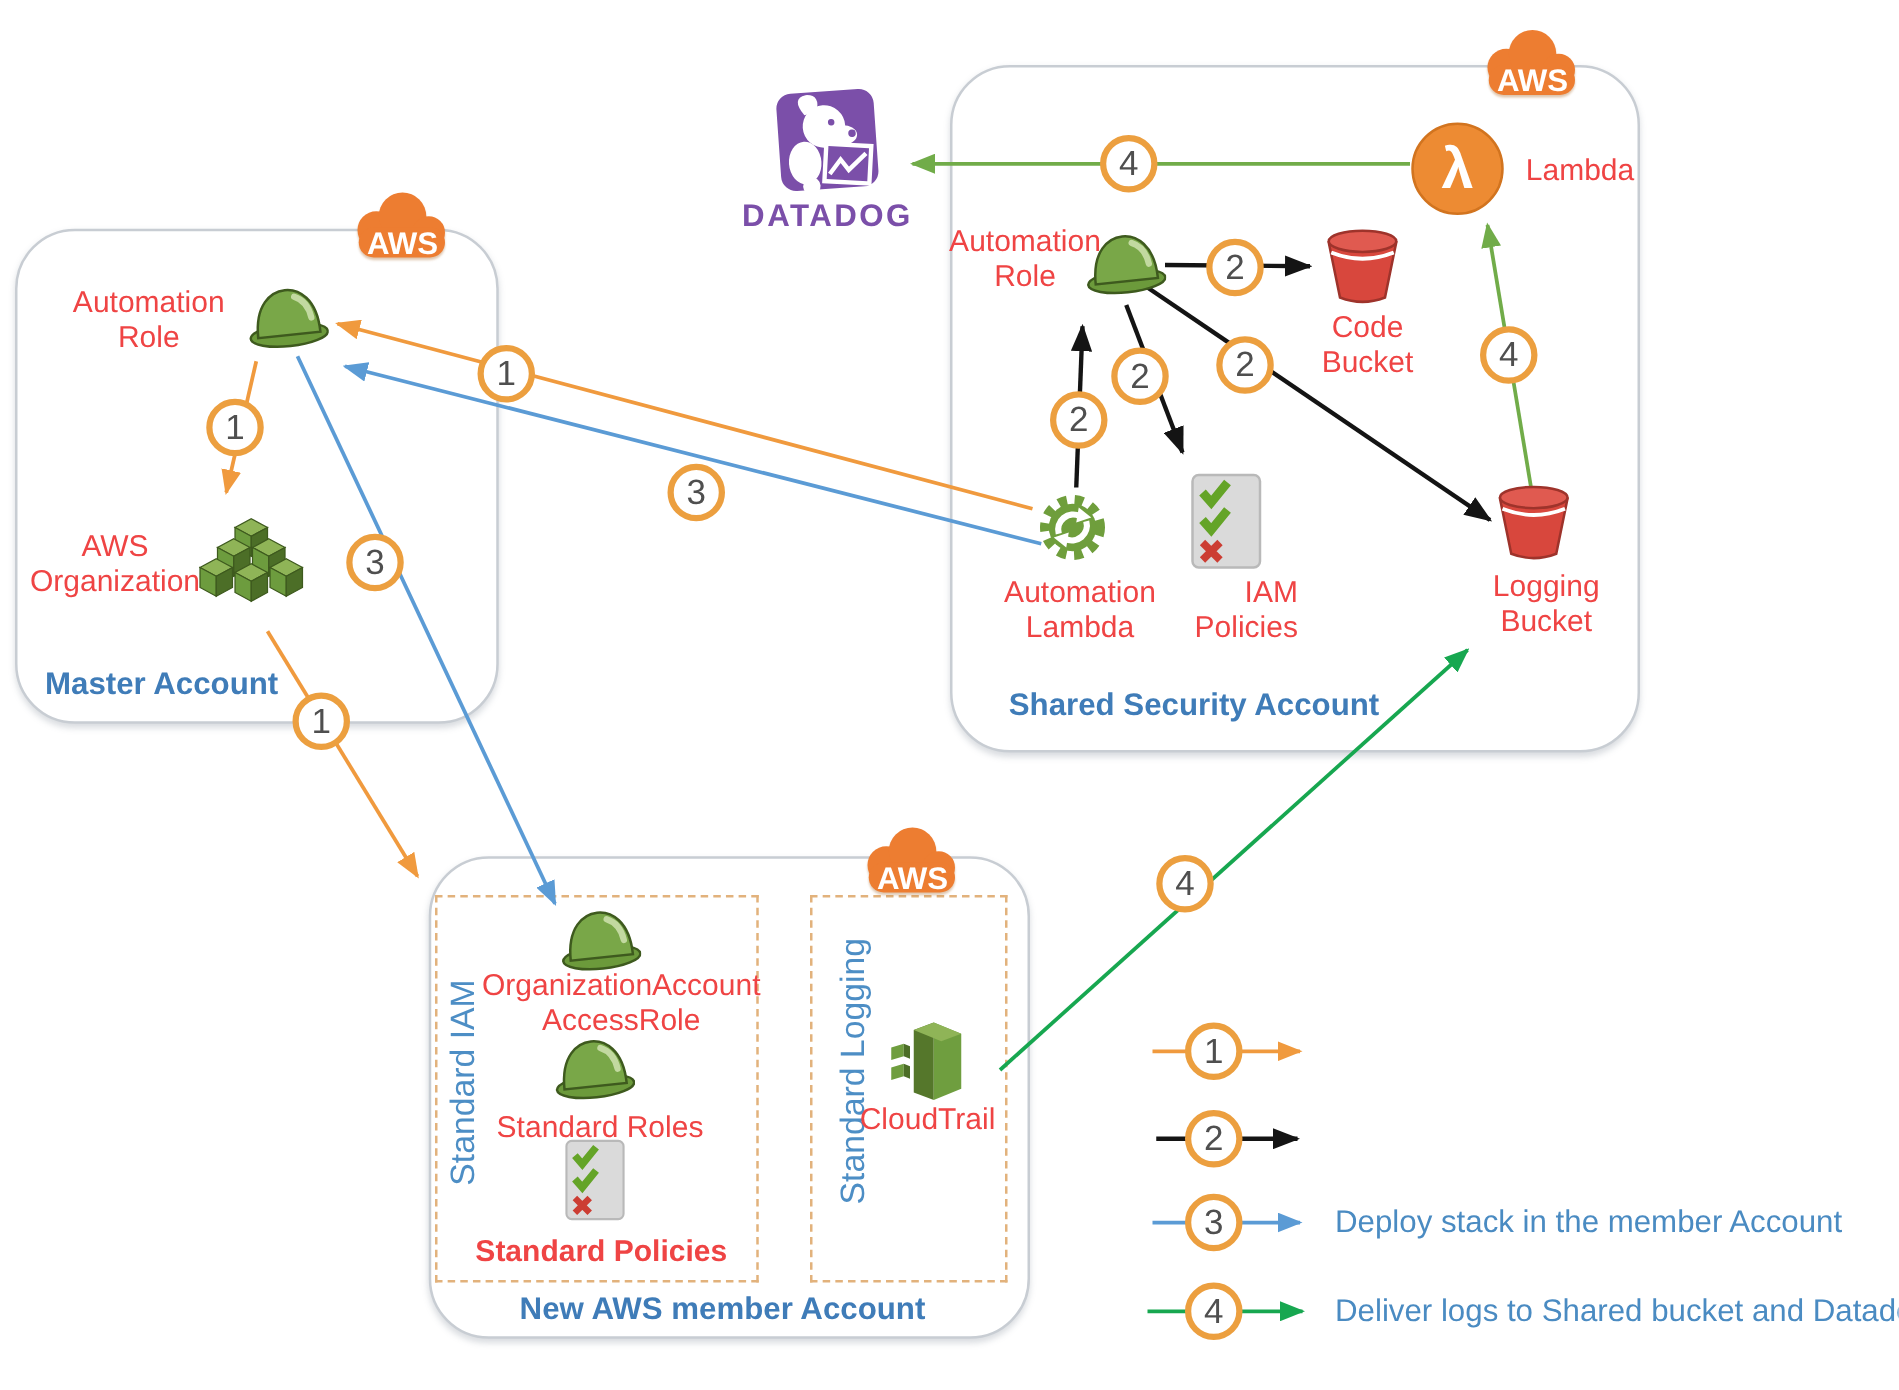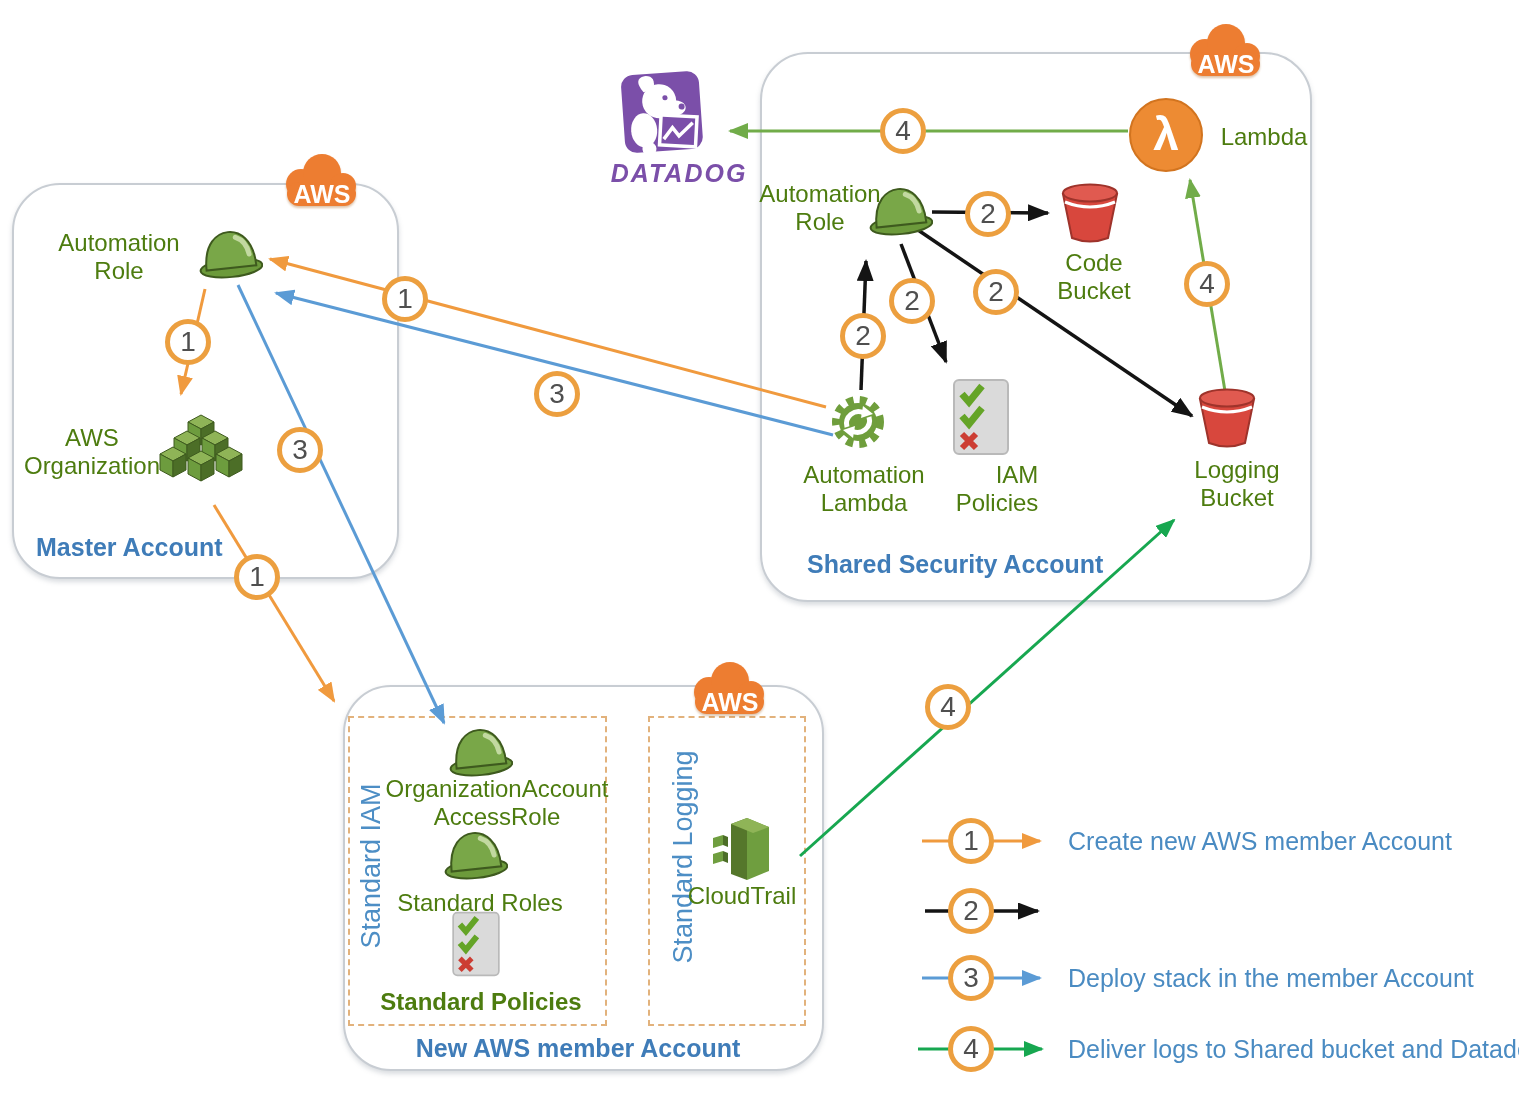--- a/index.html
+++ b/index.html
@@ -4,21 +4,21 @@
 <style>
   html,body{margin:0;padding:0;background:#fff;}
   #stage{position:relative;width:1519px;height:1112px;background:#ffffff;overflow:hidden;
          font-family:"Liberation Sans",sans-serif;}
   .account-box{position:absolute;background:#fff;border:2px solid #C8CDD3;border-radius:48px;
                box-shadow:0 3px 5px rgba(120,130,145,.28);z-index:1;}
   .dashed-box{position:absolute;border:2px dashed #E2B27C;z-index:1;}
   .conn-layer{position:absolute;left:0;top:0;z-index:2;pointer-events:none;}
   .icon{position:absolute;z-index:3;}
   .node-label{position:absolute;z-index:3;transform:translate(-50%,-50%);
-              color:#4d7c0f;font-size:24px;line-height:1.18;text-align:center;white-space:pre-line;}
+              color:#ef4444;font-size:24px;line-height:1.18;text-align:center;white-space:pre-line;}
   .account-title{position:absolute;z-index:3;color:#3F7CB8;font-size:25px;font-weight:bold;white-space:nowrap;}
   .account-title.centered{transform:translate(-50%,-50%);}
   .rot-label{position:absolute;z-index:3;color:#4D8EC5;font-size:27px;white-space:nowrap;
              transform:translate(-50%,-50%) rotate(-90deg);}
   .step-badge{position:absolute;z-index:4;width:46px;height:46px;box-sizing:border-box;
               border:5px solid #EC9F3F;border-radius:50%;background:#fff;
               display:flex;align-items:center;justify-content:center;
               font-size:28px;color:#4F4F4F;}
   .cloud-badge{position:absolute;z-index:3;filter:drop-shadow(0 2px 1px rgba(160,90,20,.35));}
   .legend-label{position:absolute;z-index:3;color:#4A8BC2;font-size:25px;white-space:nowrap;
@@ -198,21 +198,21 @@
       <circle cx="49" cy="27" r="2.6" fill="#7B4FA9"></circle>
       <circle cx="65" cy="37" r="3" fill="#7B4FA9"></circle>
       <ellipse cx="26" cy="58" rx="13" ry="17" fill="#fff"></ellipse>
       <circle cx="30" cy="77" r="7" fill="#fff"></circle>
       <g transform="rotate(7 60 61)">
         <rect x="42" y="46" width="36" height="30" fill="#7B4FA9" stroke="#fff" stroke-width="3.5"></rect>
         <polyline points="46,70 54,58 61,66 74,52" stroke="#fff" stroke-width="3.5" fill="none"></polyline>
       </g>
     </g>
   </svg>
-  <div class="dd-word" style="left:679px;top:173px;font-style:italic;">DATADOG</div>
+  <div class="dd-word" style="left:662px;top:173px;">DATADOG</div>
 
   <div class="rot-label" style="left:371px;top:866px;">Standard IAM</div>
 
   <svg class="icon" style="left:447px;top:725px;" width="66" height="54" viewBox="0 0 66 54">
     <g transform="rotate(-6 33 27)">
       <ellipse cx="33" cy="41" rx="31" ry="9" fill="#6C9A3B" stroke="#3E5A1E" stroke-width="2"></ellipse>
       <path d="M8 41 C8 14 22 5 33 5 C44 5 58 14 58 41 Z" fill="#79A748" stroke="#3E5A1E" stroke-width="2"></path>
       <path d="M40 11 C47 14 51 21 52 29" stroke="#C2D9A0" stroke-width="5" fill="none" stroke-linecap="round"></path>
     </g>
   </svg>
@@ -258,20 +258,19 @@
   <div class="step-badge" style="left:840px;top:313px;">2</div>
   <div class="step-badge" style="left:889px;top:278px;">2</div>
   <div class="step-badge" style="left:973px;top:269px;">2</div>
   <div class="step-badge" style="left:534px;top:371px;">3</div>
   <div class="step-badge" style="left:277px;top:427px;">3</div>
   <div class="step-badge" style="left:880px;top:108px;">4</div>
   <div class="step-badge" style="left:1184px;top:261px;">4</div>
   <div class="step-badge" style="left:925px;top:684px;">4</div>
 
   <div class="step-badge" style="left:948px;top:818px;">1</div>
-  <div class="legend-label" style="left:1068px;top:841px;">Create new AWS member Account</div>
   <div class="step-badge" style="left:948px;top:888px;">2</div>
   <div class="step-badge" style="left:948px;top:955px;">3</div>
   <div class="legend-label" style="left:1068px;top:978px;">Deploy stack in the member Account</div>
   <div class="step-badge" style="left:948px;top:1026px;">4</div>
   <div class="legend-label" style="left:1068px;top:1049px;">Deliver logs to Shared bucket and Datadog</div>
 
 </div>
 
 </body></html>

